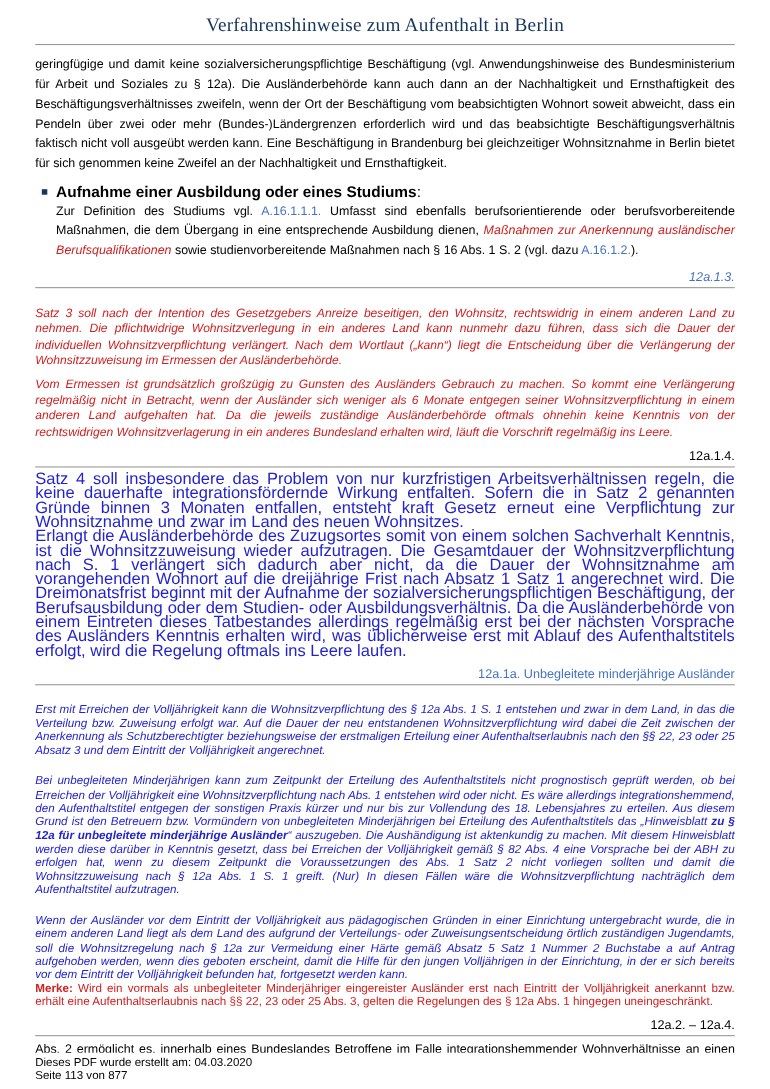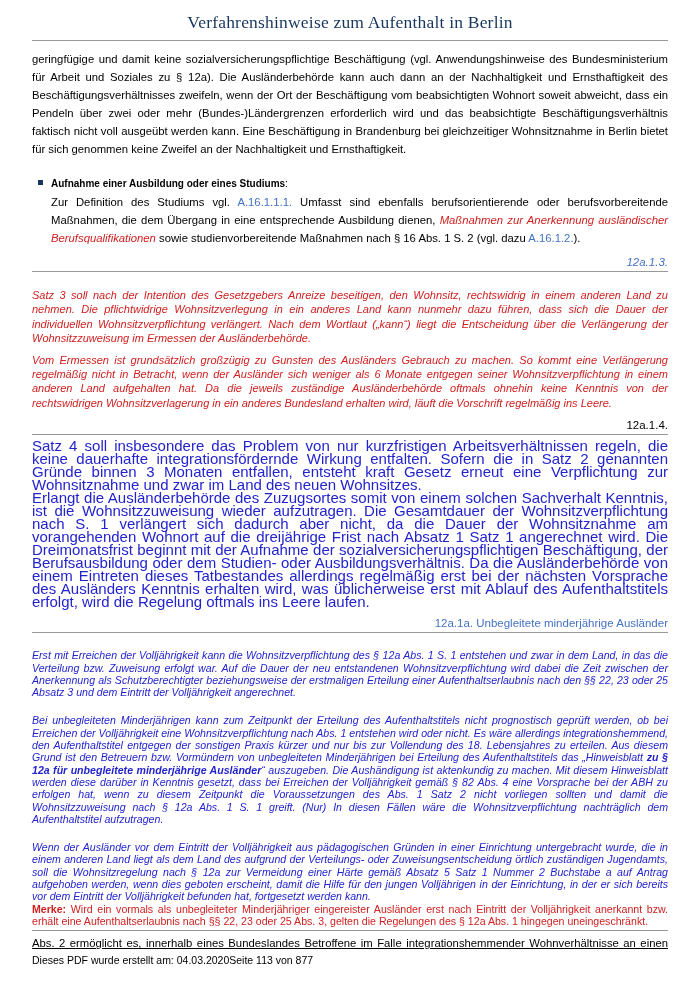--- a/index.html
+++ b/index.html
@@ -38,38 +38,39 @@
   .red  { color: var(--red); }
   .it   { font-style: italic; margin-top: 16px; }
   .b    { font-weight: bold; }
   .link { color: var(--link_blue); text-decoration: none; cursor: pointer; }
   .redlink { color: var(--red); font-style: italic; text-decoration: none; cursor: pointer; }
   .linkblue { color: var(--link_blue); }
   .mt7 { margin-top: 7px; }
 
   .sec-h { font-size: 11.5px; margin-top: 9px; text-align: right; }
 
-  .bullet-row { margin-top: 17px; padding-left: 6px; font-size: 10px; line-height: 18px; }
+  .bullet-row { margin-top: 7px; padding-left: 6px; font-size: 14px; line-height: 18px; }
   .bullet-marker {
     display: inline-block;
     width: 5px; height: 5px;
     background: var(--navy);
     margin-right: 8px;
     vertical-align: 2px;
   }
   .bullet-text { padding-left: 19px; }
 
   .footer {
     position: absolute;
-    left: 32px; right: 32px; bottom: 24px;
+    left: 32px; right: 32px; bottom: 6px;
     display: flex;
     justify-content: flex-start;
     font-size: 10.5px;
     background: #ffffff;
     padding-top: 3px;
+    flex-direction: column;
   }
 </style>
 </head>
 <body>
 
 <div class="page">
 
   <div class="title">Verfahrenshinweise zum Aufenthalt in Berlin</div>
   <hr class="rule title-rule">
 
@@ -91,20 +92,21 @@
   <p class="dense blue">Satz 4 soll insbesondere das Problem von nur kurzfristigen Arbeitsverhältnissen regeln, die keine dauerhafte integrationsfördernde Wirkung entfalten. Sofern die in Satz 2 genannten Gründe binnen 3 Monaten entfallen, entsteht kraft Gesetz erneut eine Verpflichtung zur Wohnsitznahme und zwar im Land des neuen Wohnsitzes.</p>
   <p class="dense blue">Erlangt die Ausländerbehörde des Zuzugsortes somit von einem solchen Sachverhalt Kenntnis, ist die Wohnsitzzuweisung wieder aufzutragen. Die Gesamtdauer der Wohnsitzverpflichtung nach S. 1 verlängert sich dadurch aber nicht, da die Dauer der Wohnsitznahme am vorangehenden Wohnort auf die dreijährige Frist nach Absatz 1 Satz 1 angerechnet wird. Die Dreimonatsfrist beginnt mit der Aufnahme der sozialversicherungspflichtigen Beschäftigung, der Berufsausbildung oder dem Studien- oder Ausbildungsverhältnis. Da die Ausländerbehörde von einem Eintreten dieses Tatbestandes allerdings regelmäßig erst bei der nächsten Vorsprache des Ausländers Kenntnis erhalten wird, was üblicherweise erst mit Ablauf des Aufenthaltstitels erfolgt, wird die Regelung oftmals ins Leere laufen.</p>
 
   <div class="sec-h linkblue">12a.1a. Unbegleitete minderjährige Ausländer</div>
   <hr class="rule sec-rule">
   <p class="denser blue it">Erst mit Erreichen der Volljährigkeit kann die Wohnsitzverpflichtung des § 12a Abs. 1 S. 1 entstehen und zwar in dem Land, in das die Verteilung bzw. Zuweisung erfolgt war. Auf die Dauer der neu entstandenen Wohnsitzverpflichtung wird dabei die Zeit zwischen der Anerkennung als Schutzberechtigter beziehungsweise der erstmaligen Erteilung einer Aufenthaltserlaubnis nach den §§ 22, 23 oder 25 Absatz 3 und dem Eintritt der Volljährigkeit angerechnet.</p>
   <p class="denser blue it"><span>Bei unbegleiteten Minderjährigen kann zum Zeitpunkt der Erteilung des Aufenthaltstitels nicht prognostisch geprüft werden, ob bei Erreichen der Volljährigkeit eine Wohnsitzverpflichtung nach Abs. 1 entstehen wird oder nicht. Es wäre allerdings integrationshemmend, den Aufenthaltstitel entgegen der sonstigen Praxis kürzer und nur bis zur Vollendung des 18. Lebensjahres zu erteilen. Aus diesem Grund ist den Betreuern bzw. Vormündern von unbegleiteten Minderjährigen bei Erteilung des Aufenthaltstitels das „Hinweisblatt </span><span class="b">zu § 12a für unbegleitete minderjährige Ausländer</span><span>“ auszugeben. Die Aushändigung ist aktenkundig zu machen. Mit diesem Hinweisblatt werden diese darüber in Kenntnis gesetzt, dass bei Erreichen der Volljährigkeit gemäß § 82 Abs. 4 eine Vorsprache bei der ABH zu erfolgen hat, wenn zu diesem Zeitpunkt die Voraussetzungen des Abs. 1 Satz 2 nicht vorliegen sollten und damit die Wohnsitzzuweisung nach § 12a Abs. 1 S. 1 greift. (Nur) In diesen Fällen wäre die Wohnsitzverpflichtung nachträglich dem Aufenthaltstitel aufzutragen.</span></p>
   <p class="denser blue it">Wenn der Ausländer vor dem Eintritt der Volljährigkeit aus pädagogischen Gründen in einer Einrichtung untergebracht wurde, die in einem anderen Land liegt als dem Land des aufgrund der Verteilungs- oder Zuweisungsentscheidung örtlich zuständigen Jugendamts, soll die Wohnsitzregelung nach § 12a zur Vermeidung einer Härte gemäß Absatz 5 Satz 1 Nummer 2 Buchstabe a auf Antrag aufgehoben werden, wenn dies geboten erscheint, damit die Hilfe für den jungen Volljährigen in der Einrichtung, in der er sich bereits vor dem Eintritt der Volljährigkeit befunden hat, fortgesetzt werden kann.</p>
   <p class="denser red"><span class="b">Merke:</span><span> Wird ein vormals als unbegleiteter Minderjähriger eingereister Ausländer erst nach Eintritt der Volljährigkeit anerkannt bzw. erhält eine Aufenthaltserlaubnis nach §§ 22, 23 oder 25 Abs. 3, gelten die Regelungen des § 12a Abs. 1 hingegen uneingeschränkt.</span></p>
 
+  <div class="sec-h">12a.2. – 12a.4.</div>
   <hr class="rule sec-rule">
   <p class="final">Abs. 2 ermöglicht es, innerhalb eines Bundeslandes Betroffene im Falle integrationshemmender Wohnverhältnisse an einen bestimmten Wohnort zu verweisen, wenn dies einer nachhaltigen Integration nicht entgegensteht. Abs. 3 bietet eine</p>
 
 </div>
 
 <div class="footer">
   <span>Dieses PDF wurde erstellt am: 04.03.2020</span>
   <span>Seite 113 von 877</span>
 </div>
 

